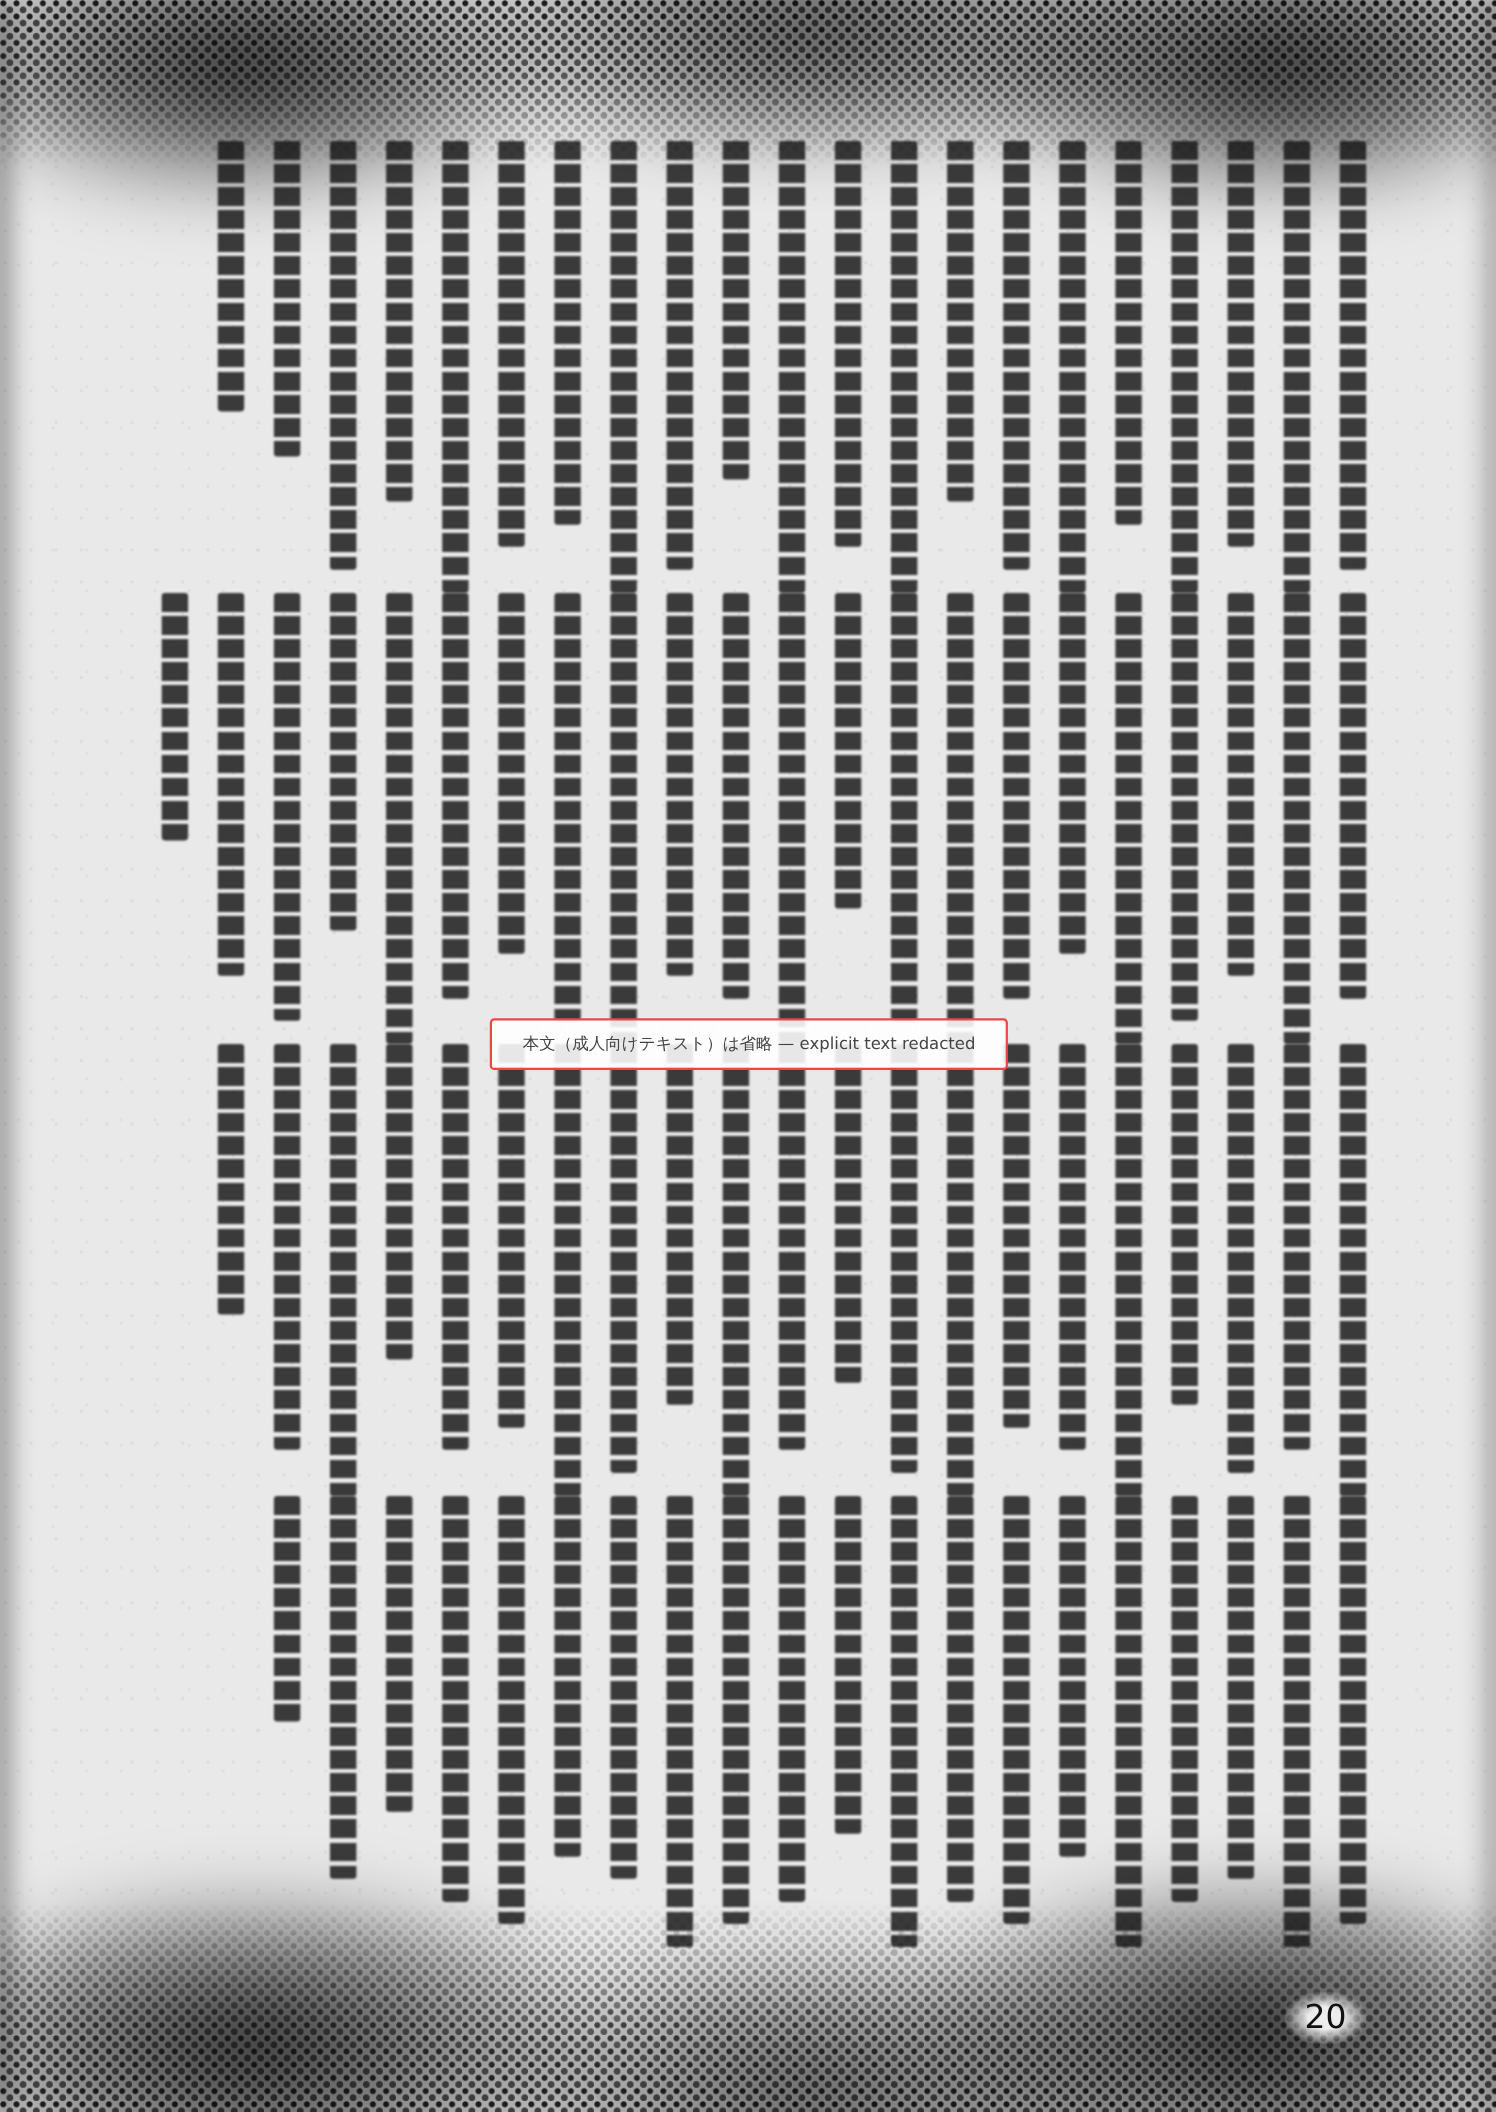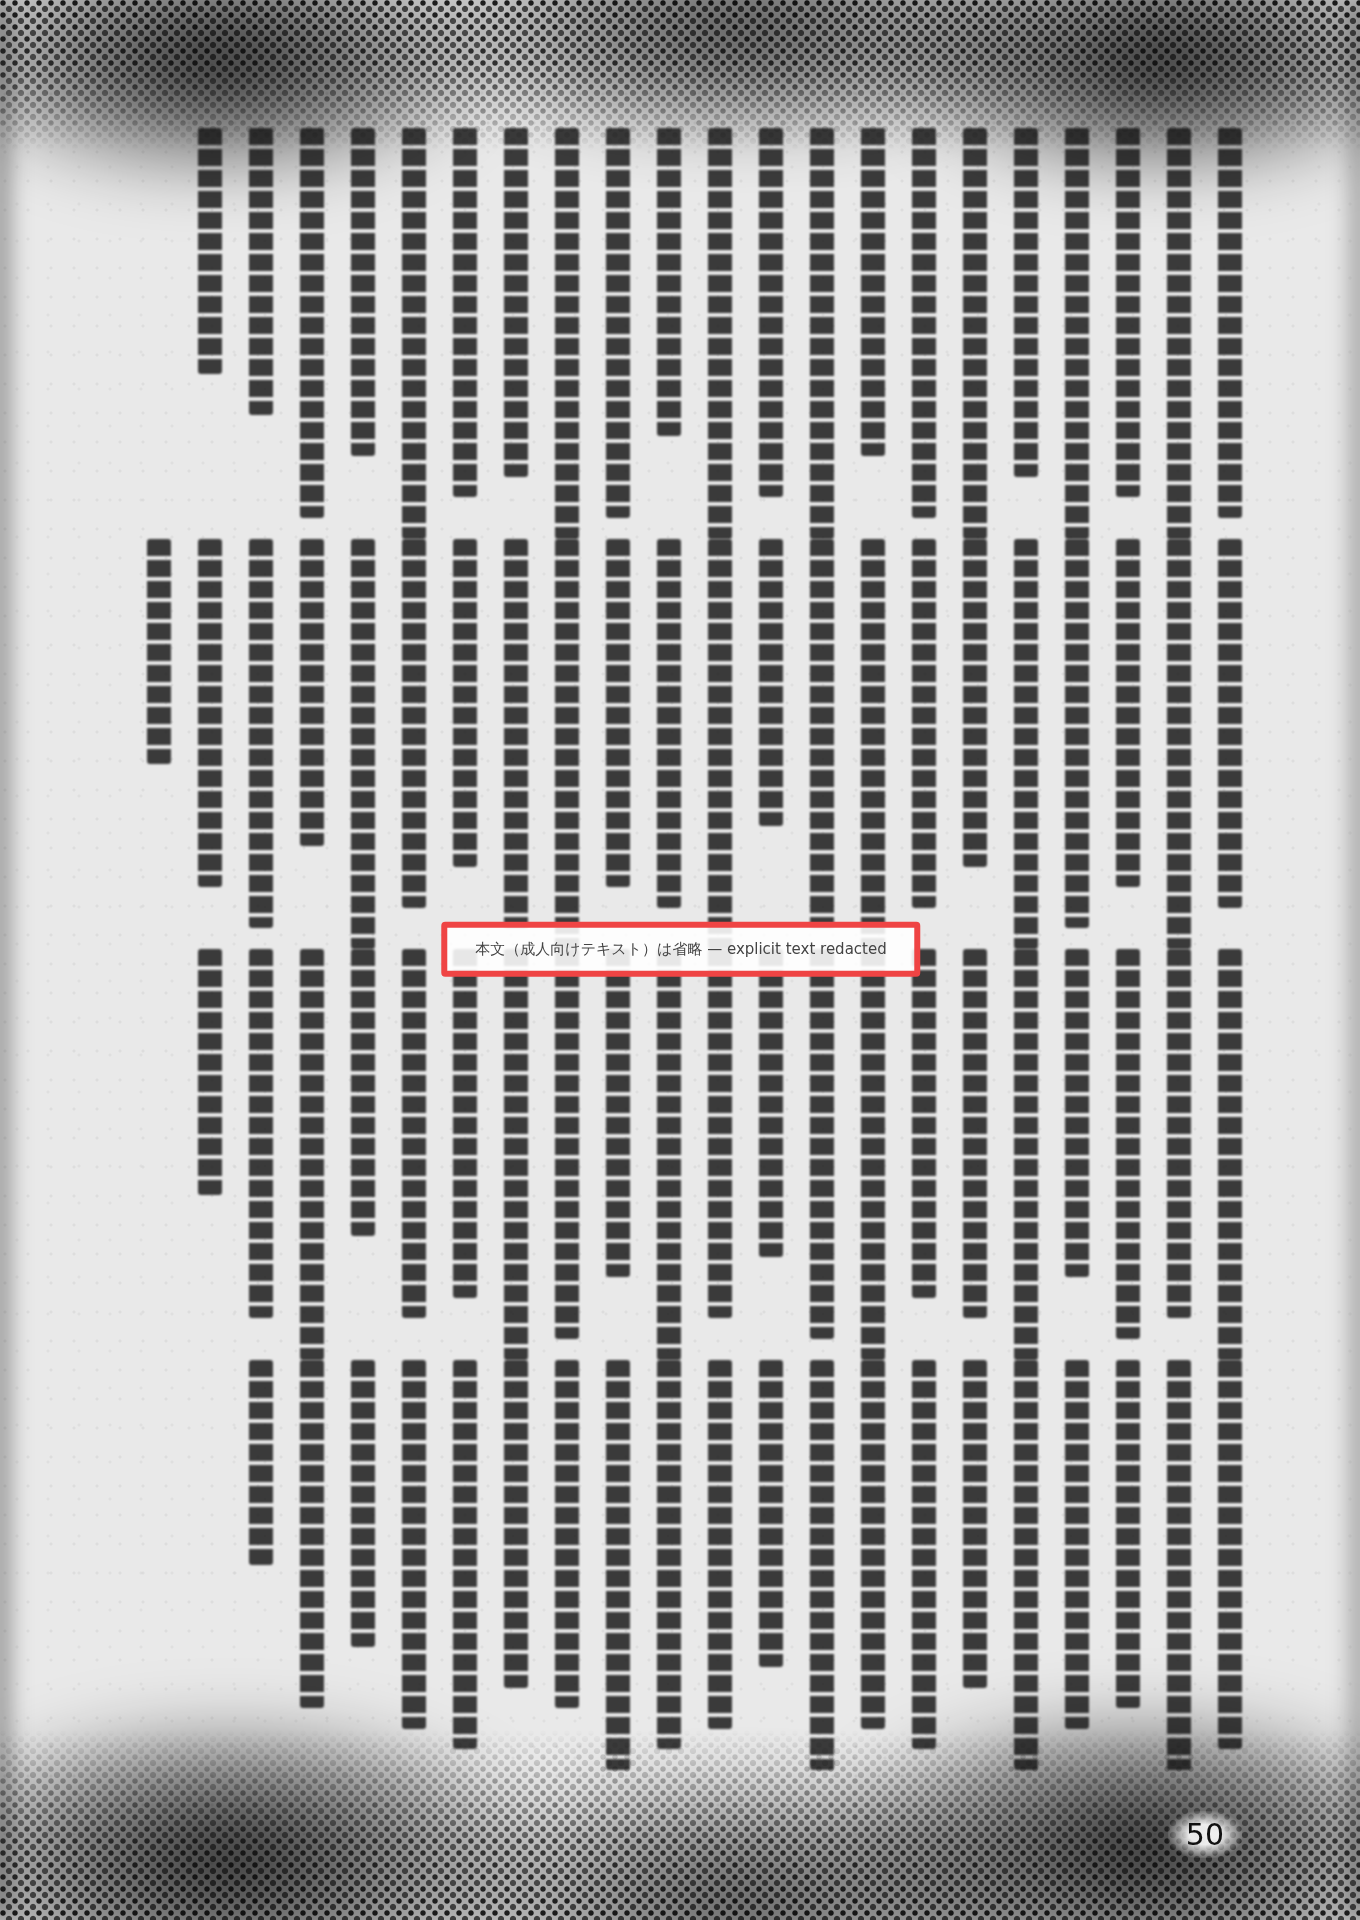--- a/index.html
+++ b/index.html
@@ -105,21 +105,21 @@
       rgba(20,20,20,0) 21px);
     filter: blur(1.1px);
     align-self: flex-start;
   }
   .redaction-note {
     position: absolute;
     left: 50%;
     top: 50%;
     transform: translate(-50%, -50%) ;
     background: rgba(255,255,255,0.88);
-    border: 6px solid #ef4444;
+    border: 2px solid #ef4444;
     color: #444;
     font-size: 15px;
     line-height: 1.5;
     padding: 10px 28px;
     max-width: 520px;
     text-align: left;
     border-radius: 4px;
   }
 
   
@@ -240,14 +240,14 @@
         <div class="text-column" style="height: 80%;"></div>
         <div class="text-column" style="height: 95%;"></div>
         <div class="text-column" style="height: 90%;"></div>
         <div class="text-column" style="height: 70%;"></div>
         <div class="text-column" style="height: 85%;"></div>
         <div class="text-column" style="height: 50%;"></div>
       </div>
     <div class="redaction-note">本文（成人向けテキスト）は省略 — explicit text redacted</div>
   </div>
 
-  <div class="page-number">50</div>
+  <div class="page-number">20</div>
 </div>
 
 </body></html>

